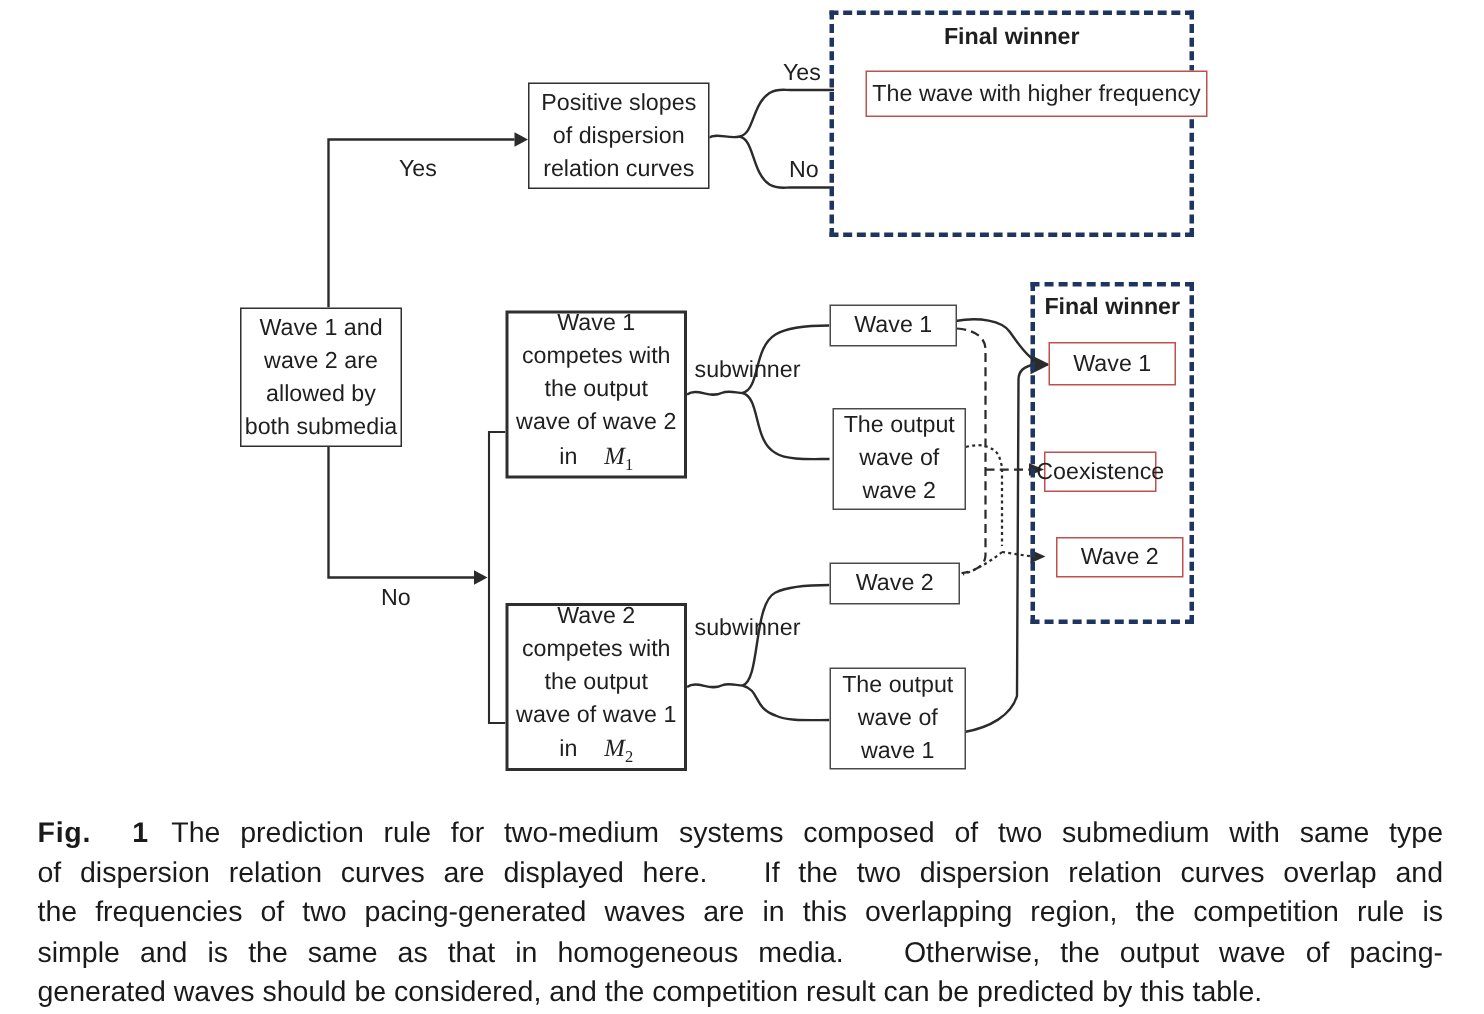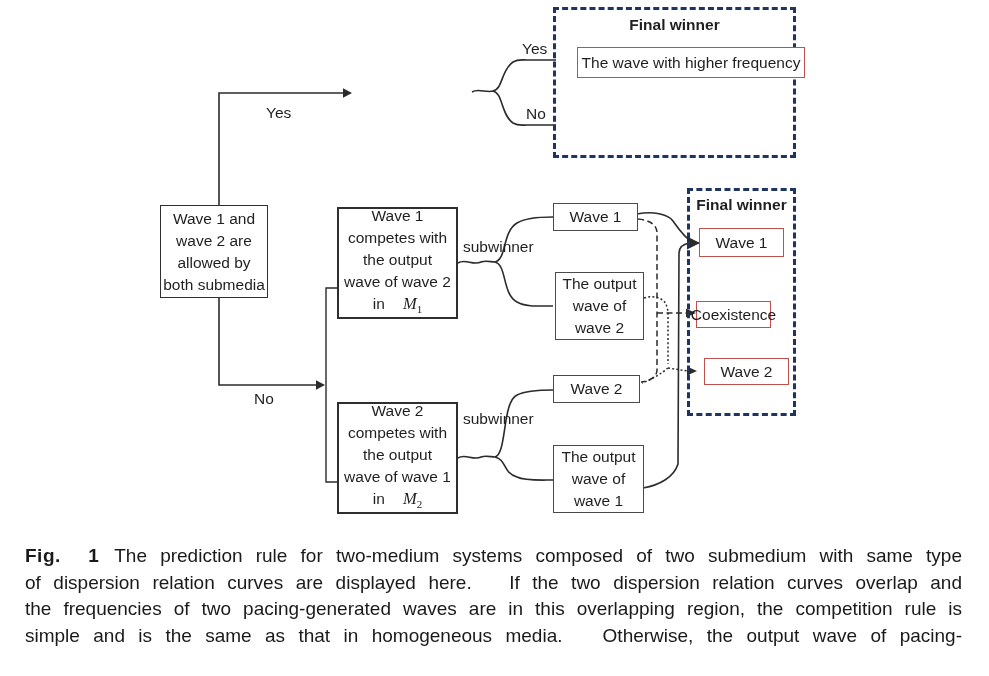--- a/index.html
+++ b/index.html
@@ -81,20 +81,23 @@
   </svg>
 
   <div class="box heavy" style="left:160px;top:205px;width:108px;height:93px;">Wave 1 and
 wave 2 are
 allowed by
 both submedia</div>
 
   <div class="lbl" style="left:266px;top:104px;">Yes</div>
   <div class="lbl" style="left:254px;top:390px;">No</div>
 
+  <div class="box heavy" style="left:352px;top:55px;width:121px;height:71px;">Positive slopes
+of dispersion
+relation curves</div>
 
   <div class="lbl" style="left:522px;top:40px;">Yes</div>
   <div class="lbl" style="left:526px;top:105px;">No</div>
 
   <div class="dashedbox" style="left:553px;top:7px;width:243px;height:151px;">
     <div class="fw-title" style="top:5px;">Final winner</div>
     <div class="box red" style="left:21px;top:37px;width:228px;height:31px;">The wave with higher frequency</div>
   </div>
 
   <div class="box competes" style="left:337px;top:207px;width:121px;height:112px;">
@@ -132,15 +135,16 @@
     <div class="box red" style="left:14px;top:167px;width:85px;height:27px;">Wave 2</div>
   </div>
 
   <div class="caption">
     <div class="cap-line jl">
       <b class="fig-label">Fig.&nbsp;&nbsp;1</b><span>The prediction rule for two-medium systems composed of two submedium with same type</span>
     </div>
     <div class="cap-line jl">of dispersion relation curves are displayed here.&nbsp;&nbsp; If the two dispersion relation curves overlap and</div>
     <div class="cap-line jl">the frequencies of two pacing-generated waves are in this overlapping region, the competition rule is</div>
     <div class="cap-line jl">simple and is the same as that in homogeneous media.&nbsp;&nbsp; Otherwise, the output wave of pacing-</div>
+    <div class="cap-line">generated waves should be considered, and the competition result can be predicted by this table.</div>
   </div>
 
 </div>
 
 </body></html>

